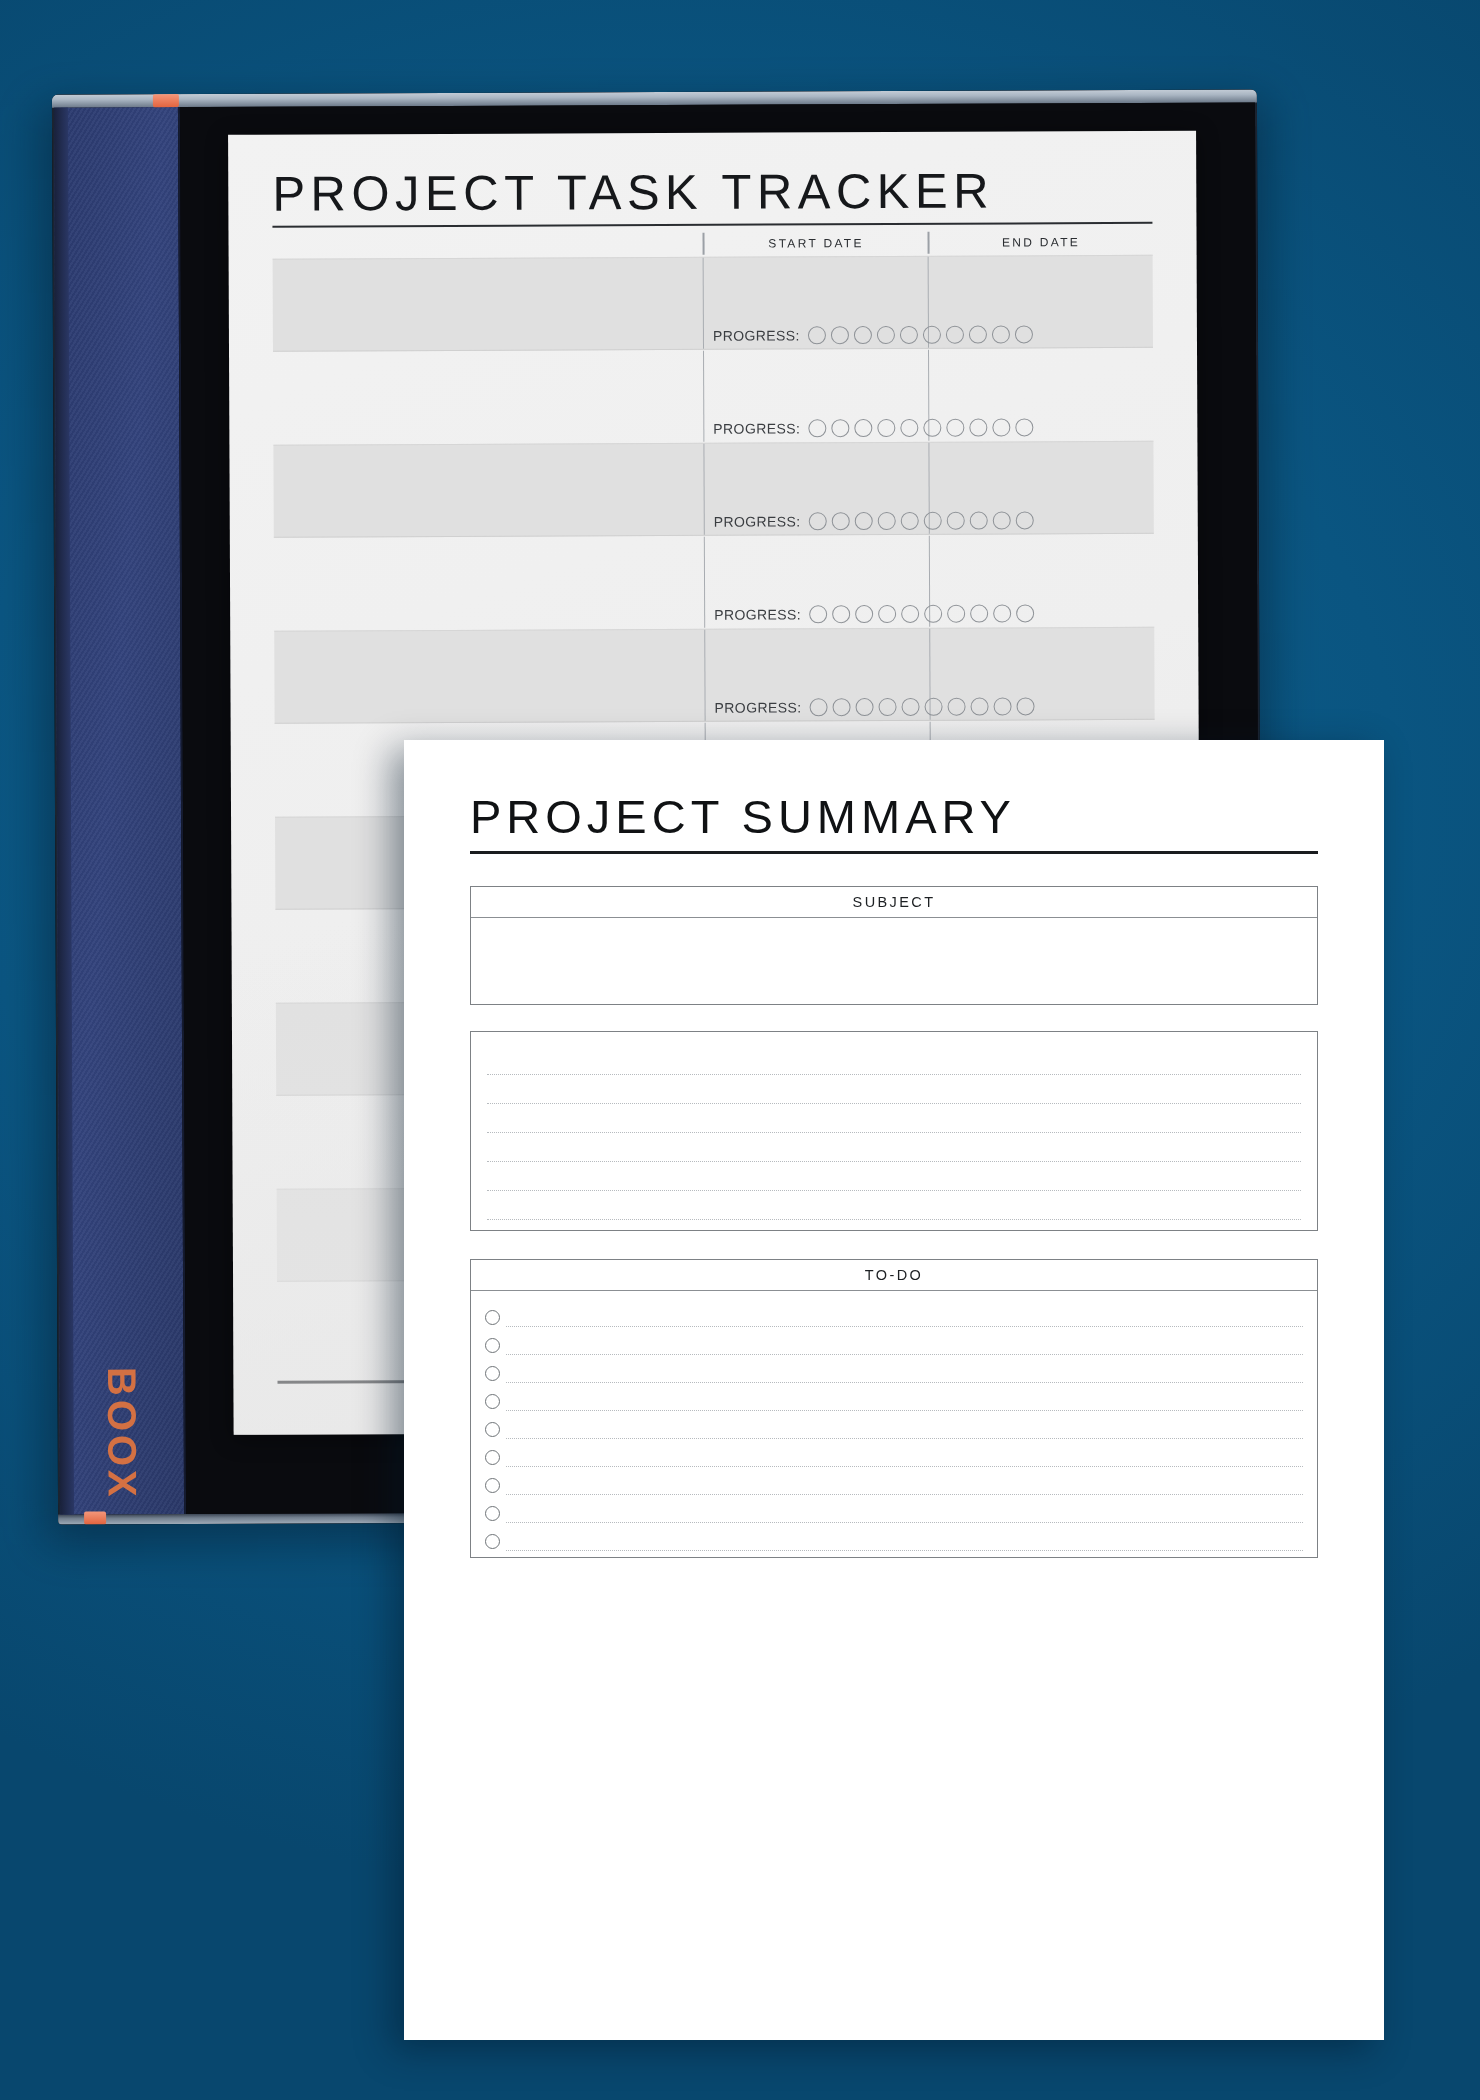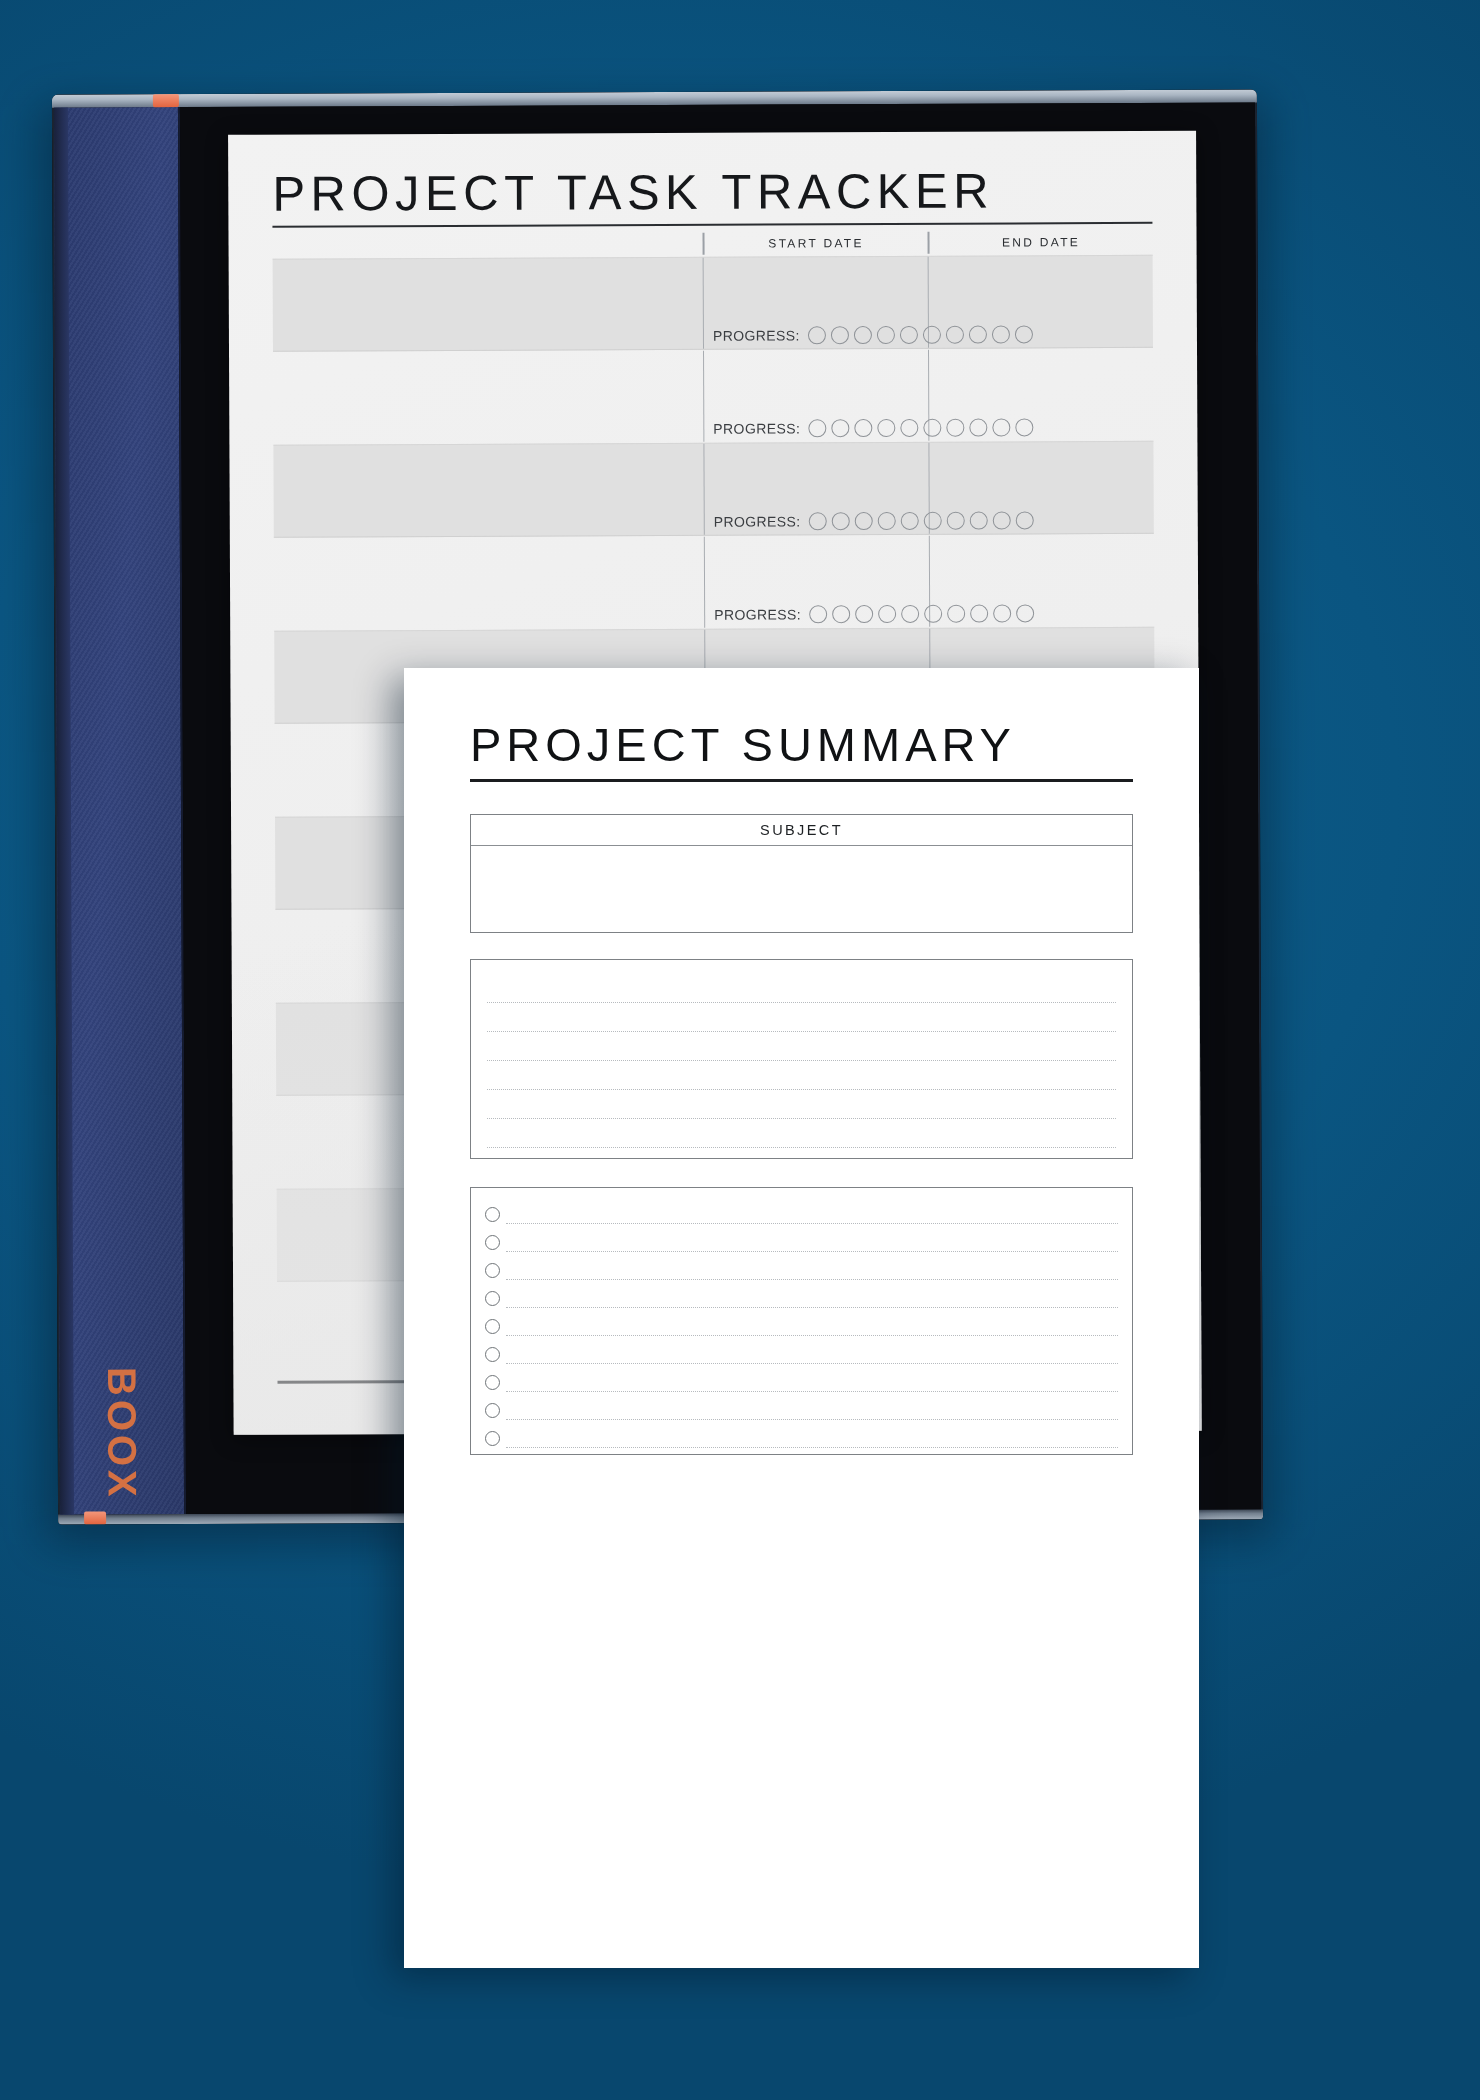--- a/index.html
+++ b/index.html
@@ -217,22 +217,22 @@
     left: 0; right: 0; bottom: 0;
     height: 520px;
     background: linear-gradient(180deg, rgba(235,235,235,0) 0%, rgba(234,234,234,0.25) 45%, rgba(232,232,232,0.55) 100%);
     pointer-events: none;
   }
 
   
   .summary-sheet {
     position: absolute;
     left: 404px;
-    top: 668px;
-    width: 795px;
+    top: 740px;
+    width: 980px;
     height: 1300px;
     background: #ffffff;
     box-shadow: -12px 10px 34px rgba(0, 22, 40, 0.45);
     padding: 52px 66px 40px 66px;
   }
 
   .summary-title {
     font-size: 47px;
     letter-spacing: 5px;
     font-weight: 300;
@@ -593,20 +593,21 @@
         <div class="dline"></div>
         <div class="dline"></div>
         <div class="dline"></div>
         <div class="dline"></div>
       </div>
   </div>
 
 
   <div class="lists-row">
     <div class="box">
+      <div class="box-head">TO-DO</div>
       <div class="todo-body" id="todo-items">
           <div class="todo-item">
             <span class="todo-check"></span>
             <span class="todo-line"></span>
           </div>
           <div class="todo-item">
             <span class="todo-check"></span>
             <span class="todo-line"></span>
           </div>
           <div class="todo-item">

